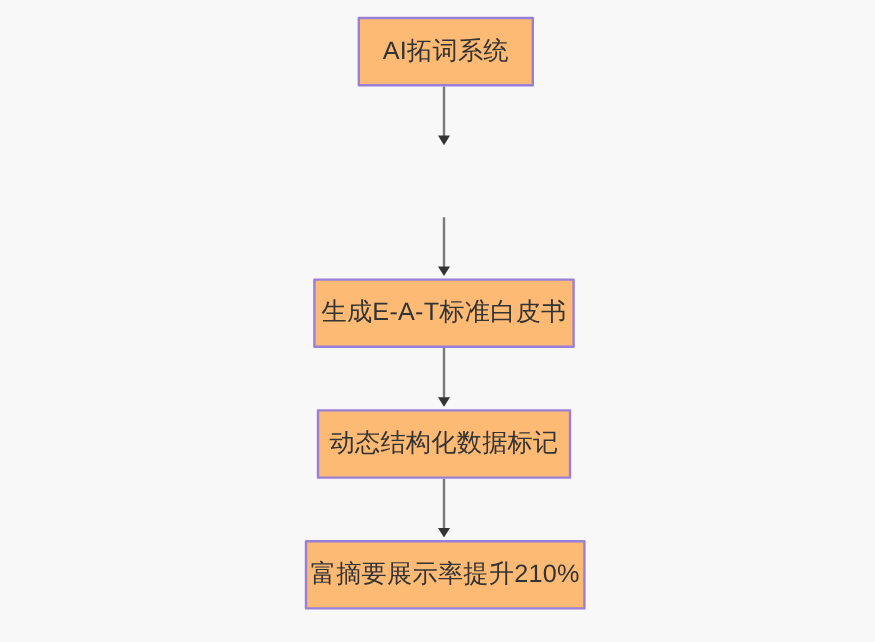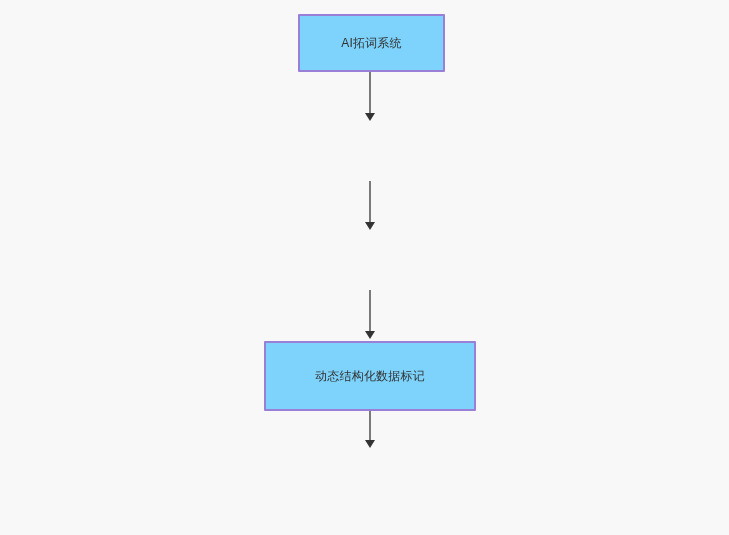--- a/index.html
+++ b/index.html
@@ -16,28 +16,28 @@
   }
   #flow-canvas {
     position: relative;
     width: 729px;
     height: 535px;
     background: #f8f8f8;
   }
   .flow-node {
     position: absolute;
     box-sizing: border-box;
-    background: #7dd3fc;
+    background: #fdba74;
     border: 2px solid #9a7fd6;
     border-radius: 1px;
     display: flex;
     align-items: center;
     justify-content: center;
     color: #333333;
-    font-size: 12px;
+    font-size: 21px;
     line-height: 1.2;
     letter-spacing: 0.2px;
     white-space: nowrap;
     user-select: none;
   }
   .flow-node .node-label {
     display: block;
   }
   .connector {
     position: absolute;
@@ -68,19 +68,25 @@
   <div class="arrowhead" style="left:365px; top:331px;"></div>
 
   <div class="connector" style="left:369px; top:399px; height:43px;"></div>
   <div class="arrowhead" style="left:365px; top:440px;"></div>
 
   <div class="flow-node" style="left:298px; top:14px; width:147px; height:58px;">
     <span class="node-label">AI拓词系统</span>
   </div>
 
 
+  <div class="flow-node" style="left:261px; top:232px; width:218px; height:58px;">
+    <span class="node-label">生成E-A-T标准白皮书</span>
+  </div>
 
-  <div class="flow-node" style="left:264px; top:341px; width:212px; height:70px;">
+  <div class="flow-node" style="left:264px; top:341px; width:212px; height:58px;">
     <span class="node-label">动态结构化数据标记</span>
   </div>
 
+  <div class="flow-node" style="left:254px; top:450px; width:234px; height:58px;">
+    <span class="node-label">富摘要展示率提升210%</span>
+  </div>
 
 </div>
 
 </body></html>

